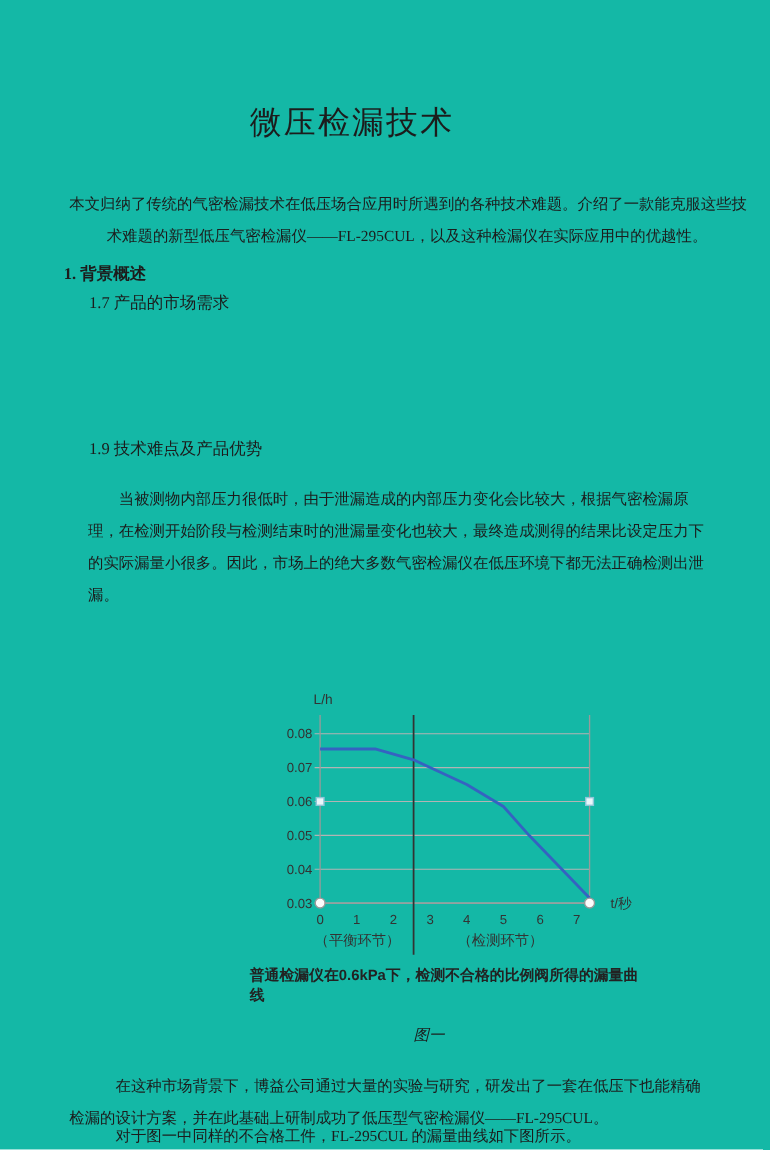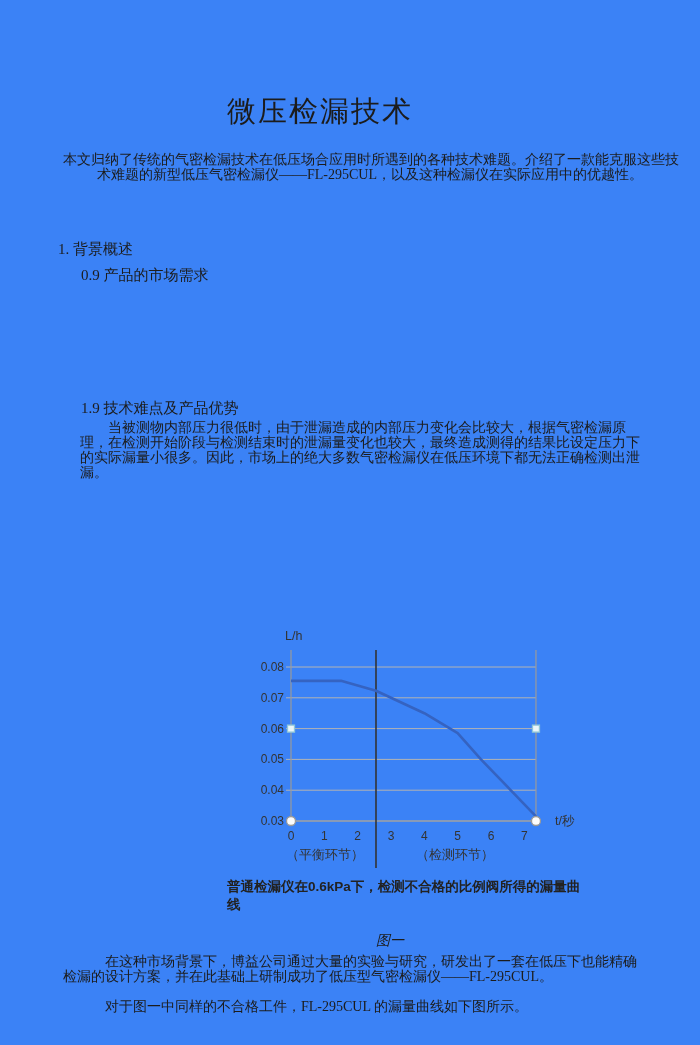--- a/index.html
+++ b/index.html
@@ -1,43 +1,43 @@
 <!DOCTYPE html>
 <html><head>
 <meta charset="utf-8">
 <style>
   html,body{margin:0;padding:0;background:#ffffff;}
   #page{
-    position:relative;width:700px;height:1045px;background:#3b82f6;overflow:hidden;
+    position:relative;width:700px;height:1045px;background:#14b8a6;overflow:hidden;
     font-family:"Liberation Serif","DejaVu Serif",serif;color:#1c1c1c;
   }
   .abs{position:absolute;}
   .doc-title{font-size:29px;letter-spacing:2px;text-align:center;font-weight:400;}
-  .body-text{font-size:14px;line-height:15px;}
+  .body-text{font-size:14px;line-height:29px;margin-top:20px;}
   .abstract{padding-left:34px;text-indent:-34px;}
   .para{text-indent:28px;}
   .para-wide{text-indent:42px;}
-  .h1{font-size:15px;font-weight:normal;}
+  .h1{font-size:15px;font-weight:bold;}
   .h2{font-size:15px;font-weight:400;}
   .fig-caption{font-family:"Liberation Sans","DejaVu Sans",sans-serif;font-size:13.5px;line-height:17.5px;color:#222;font-weight:bold;}
   .fig-label{font-size:14px;text-align:center;font-style:italic;}
   svg text{font-family:"Liberation Sans","DejaVu Sans",sans-serif;fill:#333;}
 </style>
 </head>
 <body>
 
 <div id="page">
 
   <div class="abs doc-title" style="left:0;top:92px;width:640px;">微压检漏技术</div>
 
   <div class="abs body-text abstract" style="left:63px;top:152px;width:582px;">本文归纳了传统的气密检漏技术在低压场合应用时所遇到的各种技术难题。介绍了一款能克服这些技术难题的新型低压气密检漏仪——FL-295CUL，以及这种检漏仪在实际应用中的优越性。</div>
 
   <div class="abs h1" style="left:58px;top:240px;">1. 背景概述</div>
 
-  <div class="abs h2" style="left:81px;top:266px;">0.9 产品的市场需求</div>
+  <div class="abs h2" style="left:81px;top:266px;">1.7 产品的市场需求</div>
 
 
 
   <div class="abs h2" style="left:81px;top:399px;">1.9 技术难点及产品优势</div>
 
   <div class="abs body-text para" style="left:80px;top:420px;width:565px;">当被测物内部压力很低时，由于泄漏造成的内部压力变化会比较大，根据气密检漏原理，在检测开始阶段与检测结束时的泄漏量变化也较大，最终造成测得的结果比设定压力下的实际漏量小很多。因此，市场上的绝大多数气密检漏仪在低压环境下都无法正确检测出泄漏。</div>
 
 
   <svg class="abs" style="left:240px;top:628px;" width="370" height="246" viewBox="0 0 370 246">
       <line x1="46" y1="193" x2="295.9755" y2="193" stroke="#b3b3b3" stroke-width="1"></line>

